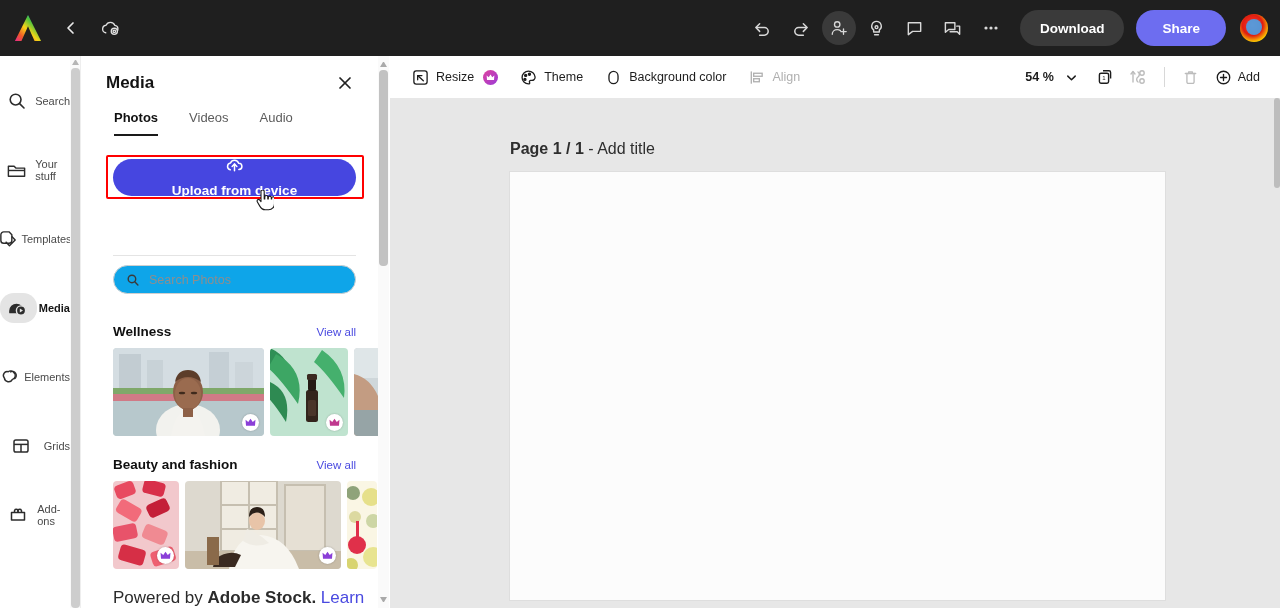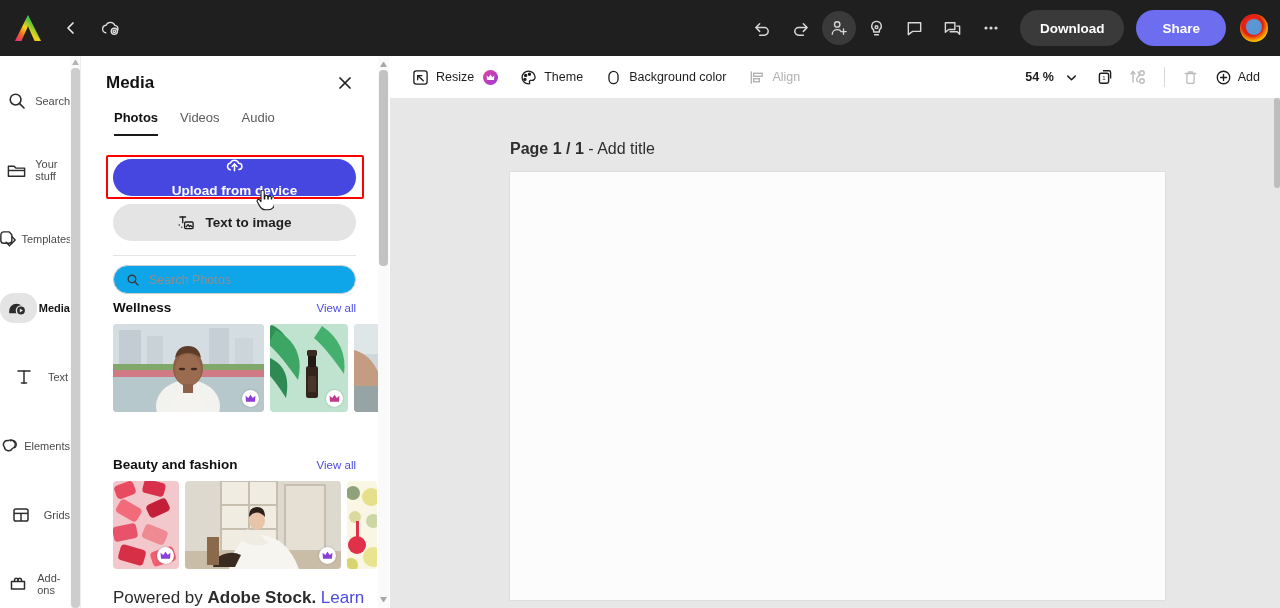--- a/index.html
+++ b/index.html
@@ -96,21 +96,21 @@
     background: #ffffff; overflow: hidden;
   }
   .panel-head {
     display: flex; align-items: center; padding: 14px 20px 0 24px;
   }
   .panel-title { font-size: 17px; font-weight: bold; color: #131313; }
   .panel-close {
     margin-left: auto; width: 26px; height: 26px; display: flex;
     align-items: center; justify-content: center; color: #222; cursor: pointer;
   }
-  .tabs { display: flex; gap: 22px; padding: 14px 0 0 32px; position: relative; }
+  .tabs { display: flex; gap: 31px; padding: 14px 0 0 32px; position: relative; }
   .tab { font-size: 13px; color: #5c5c5c; padding-bottom: 9px; cursor: pointer; }
   .tab.active { color: #101010; font-weight: bold; border-bottom: 2.5px solid #1a1a1a; }
   .tabs-rule {
     position: absolute; left: 32px; right: 26px; bottom: 0; height: 1px; background: #e3e3e3; z-index: -1;
   }
 
   .hl-box {
     position: absolute; left: 24px; top: 99px; width: 258px; height: 44px;
     border: 2.5px solid #ff0000; border-radius: 2px; pointer-events: none; z-index: 6;
   }
@@ -344,30 +344,20 @@
         <svg width="22" height="20" viewBox="0 0 22 20" fill="none" stroke="currentColor" stroke-width="1.7" stroke-linejoin="round">
           <path d="M3 13 a6.5 6.5 0 0 1 13 0 v1.5 h-13 Z" fill="currentColor"></path>
           <circle cx="14" cy="12.5" r="4.6" fill="currentColor" stroke="#e4e4e4" stroke-width="1.4"></circle>
           <path d="M12.8 10.6 l3.2 1.9 -3.2 1.9 Z" fill="#e4e4e4" stroke="none"></path>
         </svg>
       </div>
       <div class="rail-lbl">Media</div>
     </div>
     <div class="rail-item">
       <div class="rail-ico">
-        <svg width="20" height="20" viewBox="0 0 20 20" fill="none" stroke="currentColor" stroke-width="1.5" stroke-linecap="round">
-            <line x1="4" y1="4" x2="16" y2="4"></line>
-            <line x1="10" y1="4" x2="10" y2="16"></line>
-            <line x1="7.5" y1="16" x2="12.5" y2="16"></line>
-          </svg>
-      </div>
-      <div class="rail-lbl">Text</div>
-    </div>
-    <div class="rail-item">
-      <div class="rail-ico">
         <svg width="21" height="20" viewBox="0 0 22 20" fill="none" stroke="currentColor" stroke-width="1.5" stroke-linejoin="round">
             <path d="M3.5 11 a4 4 0 0 1 4-6.5 a4 4 0 0 1 6 1 a4 4 0 0 1 -1.5 7 a4.5 4.5 0 0 1 -8.5 -1.5Z"></path>
             <path d="M9.5 4.8 a4.2 4.2 0 0 1 4.5 7.2"></path>
           </svg>
       </div>
       <div class="rail-lbl">Elements</div>
     </div>
     <div class="rail-item">
       <div class="rail-ico">
         <svg width="20" height="20" viewBox="0 0 20 20" fill="none" stroke="currentColor" stroke-width="1.5" stroke-linejoin="round">
@@ -419,47 +409,34 @@
       <span style="display:flex;align-items:center;">
         <svg width="19" height="17" viewBox="0 0 20 18" fill="none" stroke="currentColor" stroke-width="1.6" stroke-linecap="round" stroke-linejoin="round">
           <path d="M5.5 13.5 A3.6 3.6 0 0 1 5.8 6.4 A4.6 4.6 0 0 1 14.4 6.6 A3.3 3.3 0 0 1 14.6 13.3"></path>
           <line x1="10" y1="14.5" x2="10" y2="7.5"></line>
             <polyline points="7.5,10 10,7.4 12.5,10"></polyline>
         </svg>
       </span>
       <span>Upload from device</span>
     </button>
 
-    <button class="btn-t2i">
-      <span style="display:flex;align-items:center;">
-        <svg width="19" height="17" viewBox="0 0 20 18" fill="none" stroke="currentColor" stroke-width="1.4" stroke-linecap="round" stroke-linejoin="round">
-          <path d="M3 3.2 h6"></path>
-            <path d="M6 3.2 v6"></path>
-          <rect x="8" y="8.5" width="9" height="7" rx="1.2"></rect>
-          <path d="M9.6 13.6 l2-2.4 1.6 2 1-1.1 1.8 1.5"></path>
-          <circle cx="2.3" cy="11.6" r=".8" fill="currentColor" stroke="none"></circle>
-          <circle cx="5" cy="14" r=".7" fill="currentColor" stroke="none"></circle>
-        </svg>
-      </span>
-      <span>Text to image</span>
-    </button>
 
     <div class="panel-rule"></div>
 
     <div class="search-box">
       <span style="display:flex;color:#3a3a3a;">
         <svg width="14" height="14" viewBox="0 0 16 16" fill="none" stroke="currentColor" stroke-width="1.6" stroke-linecap="round">
             <circle cx="6.8" cy="6.8" r="4.3"></circle>
             <line x1="10" y1="10" x2="13.6" y2="13.6"></line>
           </svg>
       </span>
       <input placeholder="Search Photos" style="">
     </div>
 
-    <div class="sec" style="top:244px;">
+    <div class="sec" style="top:268px;">
       <div class="sec-head">
         <div class="sec-title">Wellness</div>
         <div class="sec-viewall">View all</div>
       </div>
       <div class="thumbs">
         <div class="thumb-card" style="width:151px;">
           <svg width="151" height="88" viewBox="0 0 151 88">
             <rect width="151" height="88" fill="#c9d4d8"></rect>
             <rect x="0" y="0" width="151" height="40" fill="#d4dde2"></rect>
             <rect x="6" y="6" width="22" height="38" fill="#c2ccd2"></rect>

